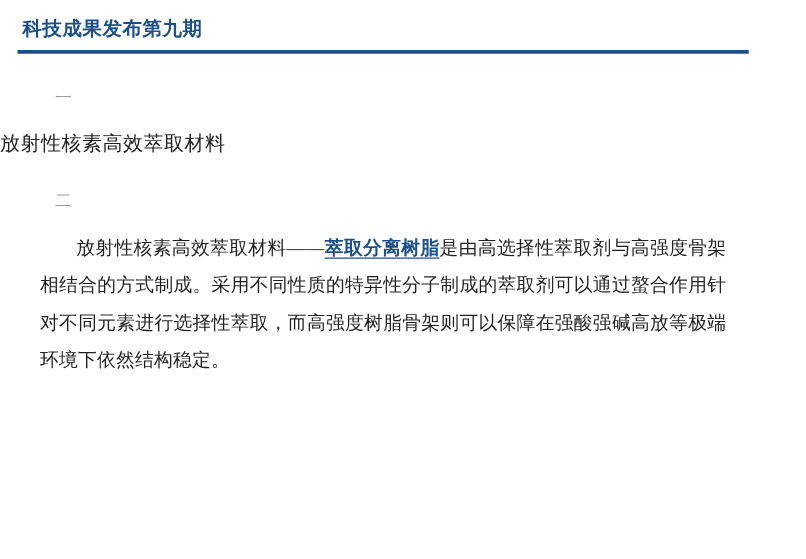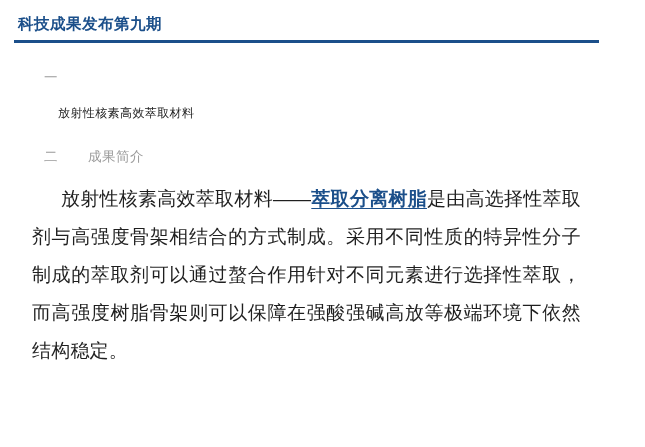--- a/index.html
+++ b/index.html
@@ -53,35 +53,35 @@
   .section-head .num {
     width: 44px;
     flex: 0 0 44px;
   }
   .section-head .label {
     flex: 1 1 auto;
   }
 
   
   .subject {
-    font-size: 12px;
+    font-size: 16px;
     color: #1f1f1f;
     margin: 18px 16px 0 0;
-    padding-left: 58px;
     letter-spacing: 0.4px;
   }
   .para {
-    font-size: 19px;
+    font-size: 15px;
     color: #1f1f1f;
     line-height: 2.0;
     margin: 14px 0 0 0;
     padding: 0 32px 0 32px;
     text-indent: 29px;
     text-align: justify;
     letter-spacing: 0.2px;
+    font-family: Liberation Serif, serif;
   }
   .para.second {
     margin-top: 26px;
   }
   .kw-u {
     color: #1b4f8a;
     font-weight: bold;
     text-decoration: underline;
     text-underline-offset: 3px;
   }
@@ -97,18 +97,17 @@
   </div>
 
   <div class="section-head">
     <span class="num">一</span>
   </div>
 
   <div class="subject">放射性核素高效萃取材料</div>
 
   <div class="section-head">
     <span class="num">二</span>
-    <span class="label">成果简介</span>
   </div>
 
   <div class="para">放射性核素高效萃取材料——<span class="kw-u">萃取分离树脂</span>是由高选择性萃取剂与高强度骨架相结合的方式制成。采用不同性质的特异性分子制成的萃取剂可以通过螯合作用针对不同元素进行选择性萃取，而高强度树脂骨架则可以保障在强酸强碱高放等极端环境下依然结构稳定。</div>
 
 </div>
 
 </body></html>

